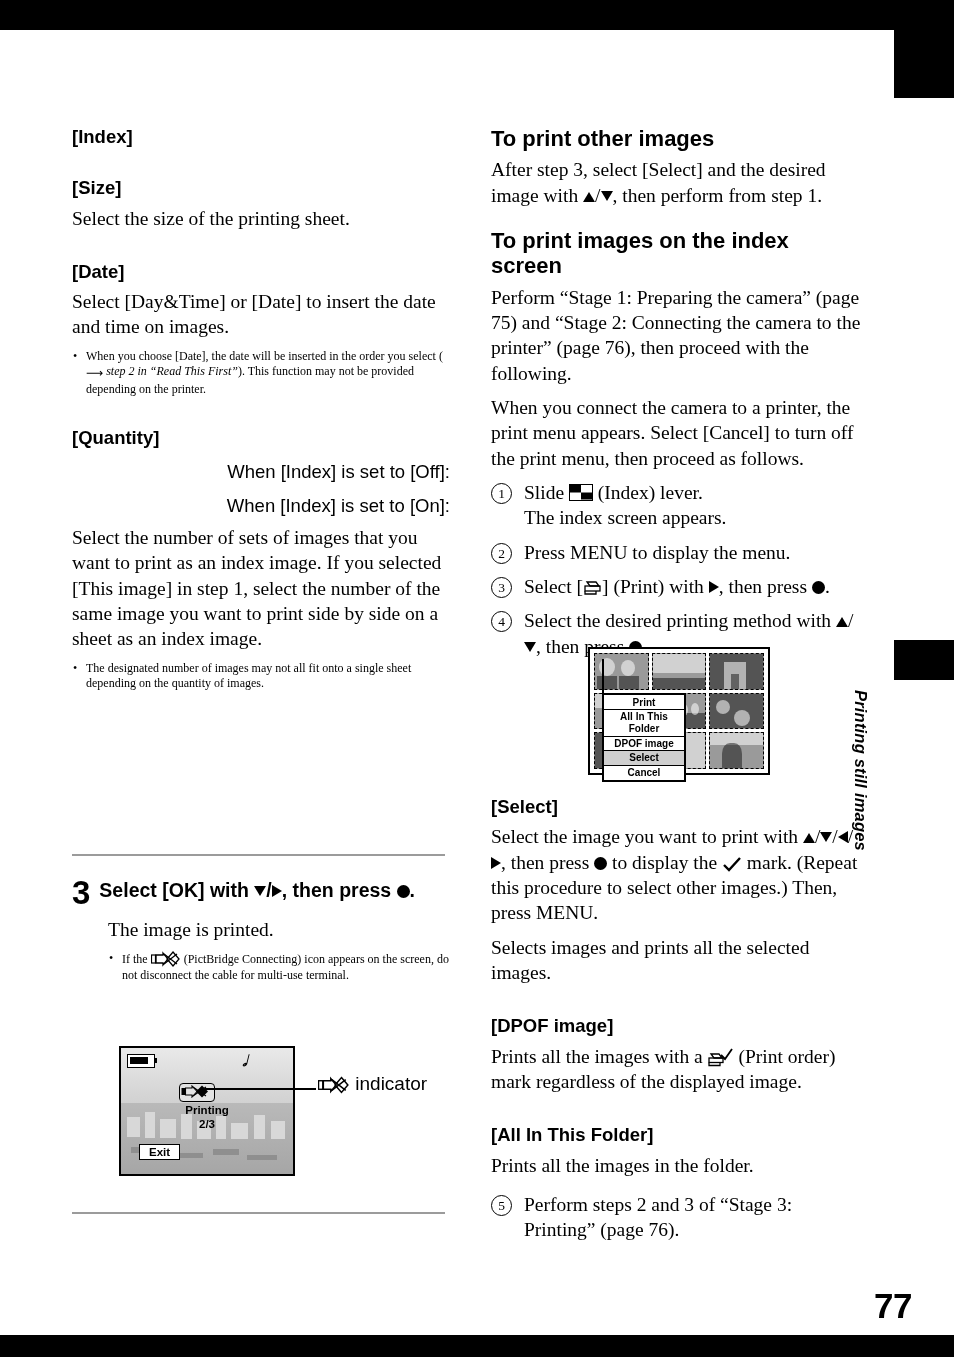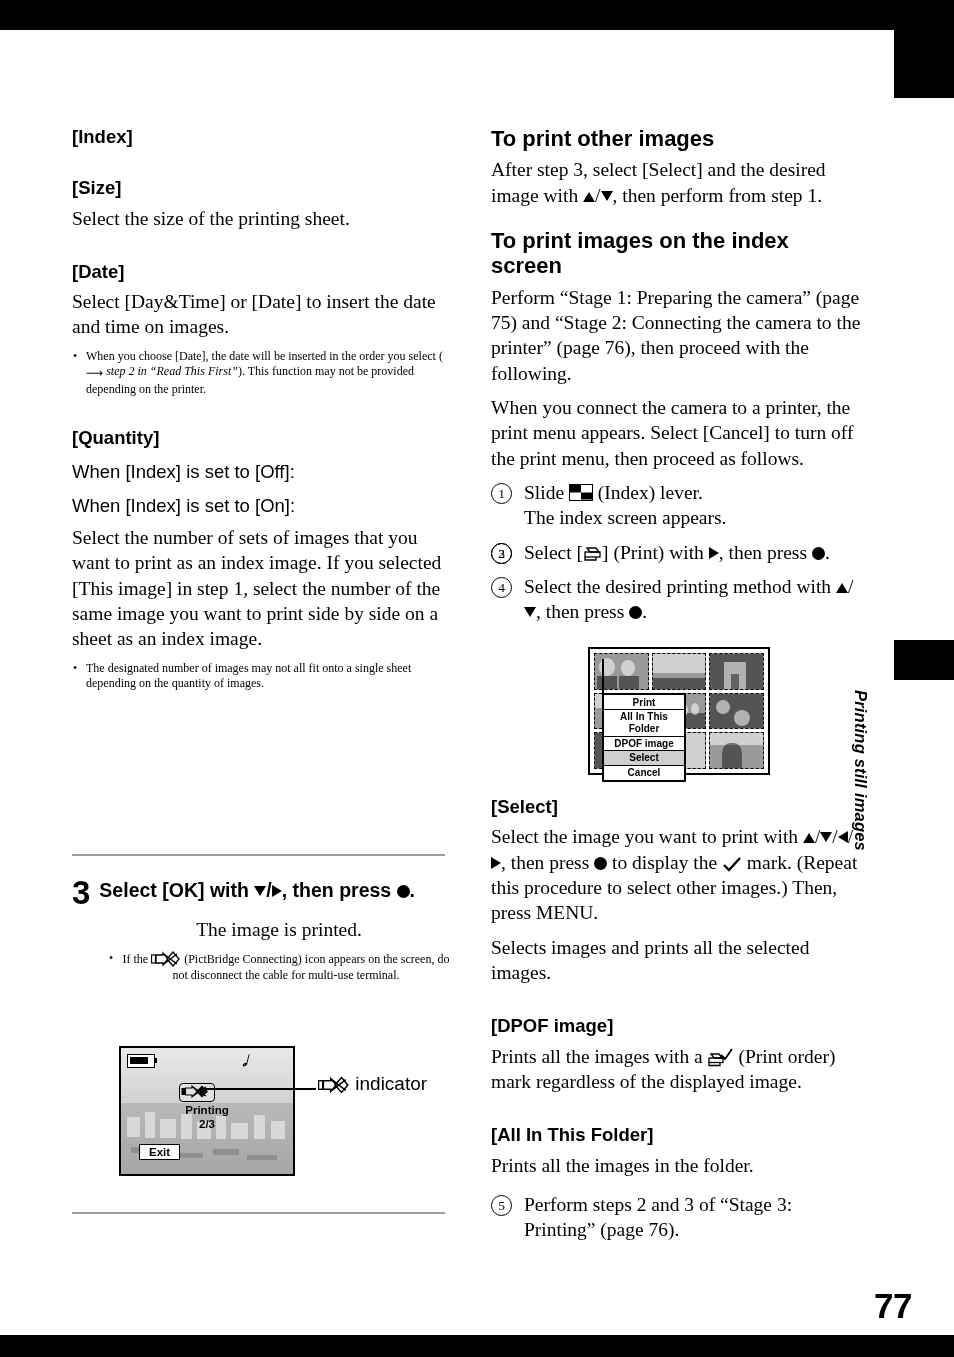--- a/index.html
+++ b/index.html
@@ -41,21 +41,21 @@
   h3.sec:first-child{margin-top:0;}
   h2.head{
     font-family:"Liberation Sans", sans-serif;
     font-weight:bold;font-size:22px;
     margin:20px 0 6px 0;line-height:1.15;
   }
   h2.head:first-child{margin-top:0;}
   h4.subcond{
     font-family:"Liberation Sans", sans-serif;
     font-weight:normal;font-size:18.5px;
-    margin:12px 0 8px 0;line-height:1.2;
+    margin:12px 0 8px 0;line-height:1.2;text-align:right;
   }
   p.body{
     font-size:19.5px;line-height:1.30;margin:0 0 9px 0;
   }
   .note{
     font-size:12px;line-height:1.29;margin:7px 0 9px 0;
     padding-left:14px;position:relative;
   }
   .note:before{content:"\2022";position:absolute;left:1px;top:0;}
   .note i{font-style:italic;}
@@ -69,21 +69,21 @@
   .step-num{
     font-family:"Liberation Sans", sans-serif;
     font-weight:bold;font-size:33px;line-height:1;
     margin-right:9px;margin-top:4px;
   }
   .step-title{
     font-family:"Liberation Sans", sans-serif;
     font-weight:bold;font-size:19.5px;line-height:1.28;
     flex:1;padding-top:6px;
   }
-  .step-body{margin-left:36px;margin-top:8px;text-align:center;}
+  .step-body{margin-left:36px;margin-top:8px;}
 
   ol.nlist{list-style:none;margin:6px 0 0 0;padding:0;}
   ol.nlist li{
     position:relative;padding-left:33px;
     font-size:19.5px;line-height:1.30;margin-bottom:9px;
   }
   .circnum{
     position:absolute;left:0;top:3px;
     width:19px;height:19px;border:1.6px solid #000;border-radius:50%;
     font-family:"Liberation Serif", serif;font-size:13.5px;
@@ -253,20 +253,21 @@
   <p class="body">When you connect the camera to a printer, the print menu appears. Select [Cancel] to turn off the print menu, then proceed as follows.</p>
 
   <ol class="nlist">
     <li>
       <span class="circnum">1</span>
       <span>Slide </span><span class="g idx-lever"></span><span> (Index) lever.</span><br>
       <span>The index screen appears.</span>
     </li>
     <li>
       <span class="circnum">2</span>
+      <span>Press MENU to display the menu.</span>
     </li>
     <li>
       <span class="circnum">3</span>
       <span>Select [</span><svg class="ic" width="19" height="17" viewBox="0 0 19 17">
           <path d="M4 2 L13 2 L16 6 L7 6 Z" fill="none" stroke="#000" stroke-width="1.3"></path>
           <rect x="2" y="6" width="15" height="5" fill="none" stroke="#000" stroke-width="1.3"></rect>
           <path d="M2 11 L2 14 L13 14 L13 11" fill="none" stroke="#000" stroke-width="1.3"></path>
         </svg><span>] (Print) with </span><span class="g tri-rt"></span><span>, then press </span><span class="g dot"></span><span>.</span>
     </li>
     <li>

